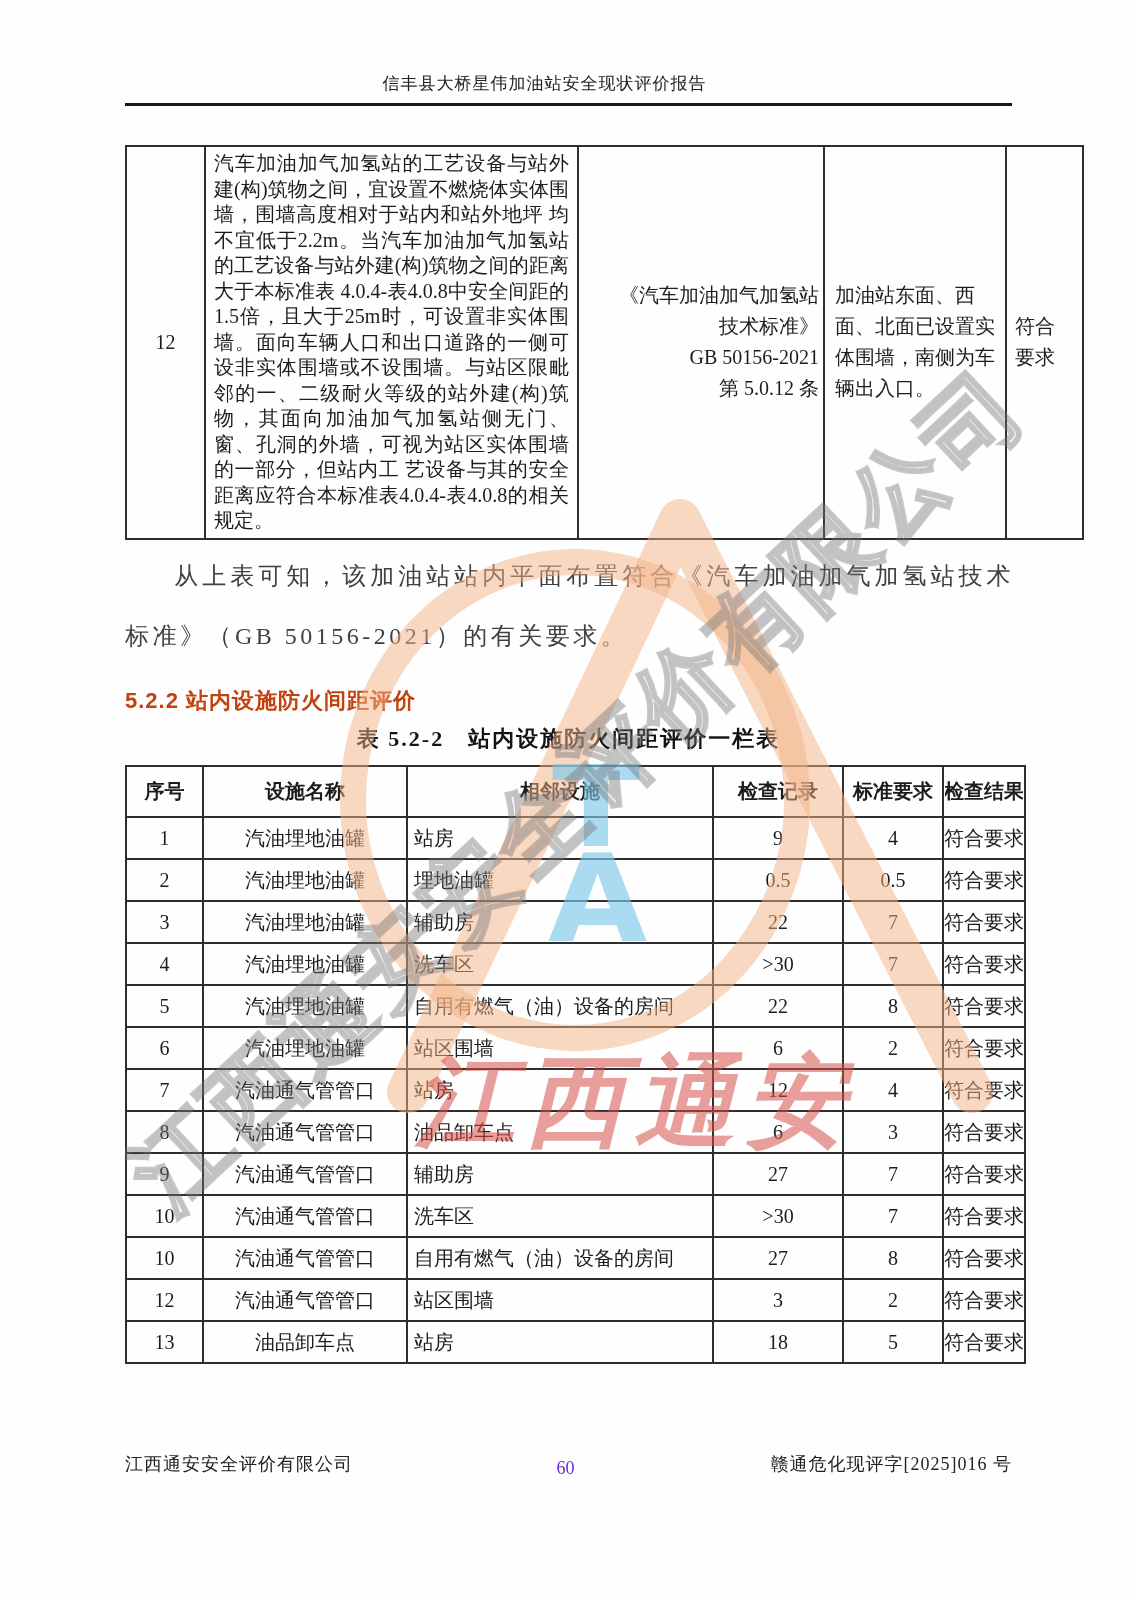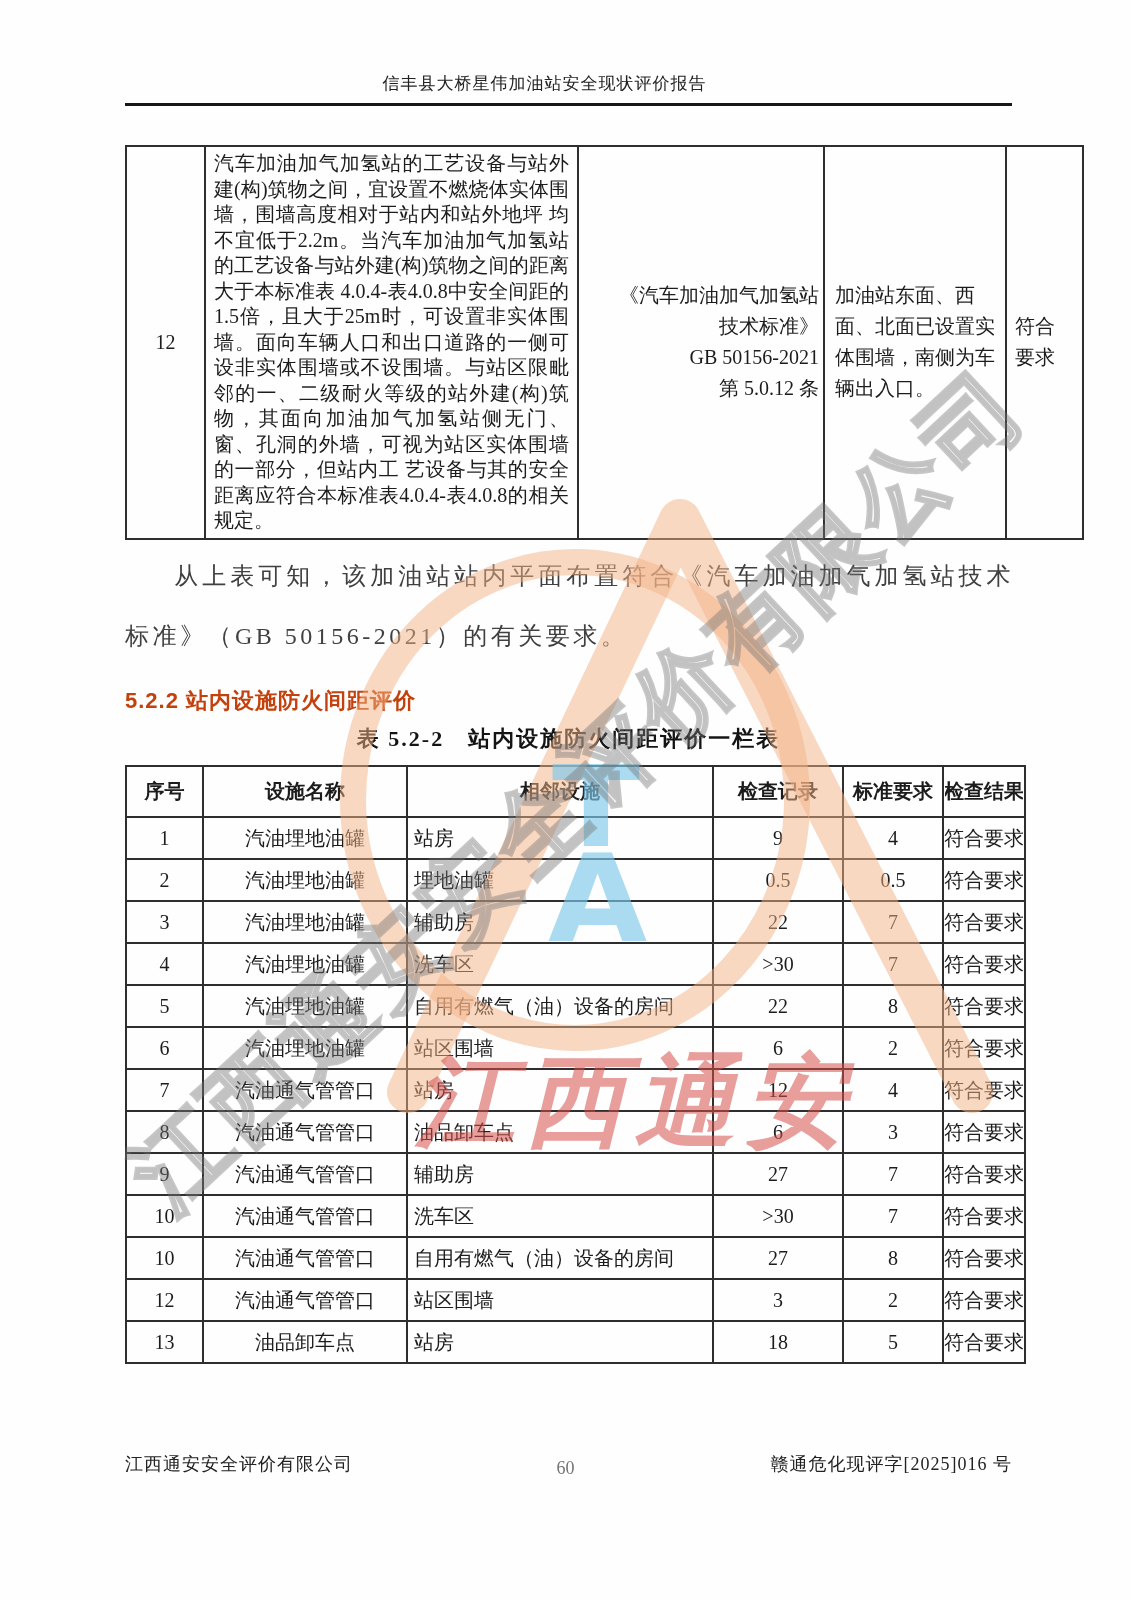--- a/index.html
+++ b/index.html
@@ -31,21 +31,21 @@
   .fire-title{position:absolute;left:125px;top:724px;width:887px;text-align:center;
               font-size:22px;font-weight:bold;letter-spacing:2px;color:#141414;}
 
   .fire-table{left:125px;top:765px;width:887px;}
   .fire-table th{height:49px;font-weight:bold;font-size:20px;border-radius:16px;}
   .fire-table td{height:40px;}
   .cell-center{text-align:center;}
   .cell-left{text-align:left;padding-left:6px;}
 
   .footer-left{position:absolute;left:125px;top:1452px;font-size:18px;letter-spacing:1px;color:#222;}
-  .footer-page{position:absolute;left:0;top:1458px;width:1131px;text-align:center;font-size:18px;color:#737373;}
+  .footer-page{position:absolute;left:0;top:1458px;width:1131px;text-align:center;font-size:18px;color:#6d28d9;}
   .footer-right{position:absolute;left:125px;top:1452px;width:887px;text-align:right;font-size:18px;
                 letter-spacing:1px;color:#222;}
 
   
   .wm{pointer-events:none;}
   .logo-svg{position:absolute;left:0;top:0;z-index:5;}
   .logo-letter{position:absolute;z-index:5;font-family:"DejaVu Sans","Liberation Sans",sans-serif;
                font-weight:bold;color:rgba(125,200,233,0.65);}
   .logo-t{left:552px;top:742px;font-size:112px;transform:scaleX(1.15);transform-origin:left top;}
   .logo-a{left:548px;top:828px;font-size:122px;transform:scaleX(1.05);transform-origin:left top;}

